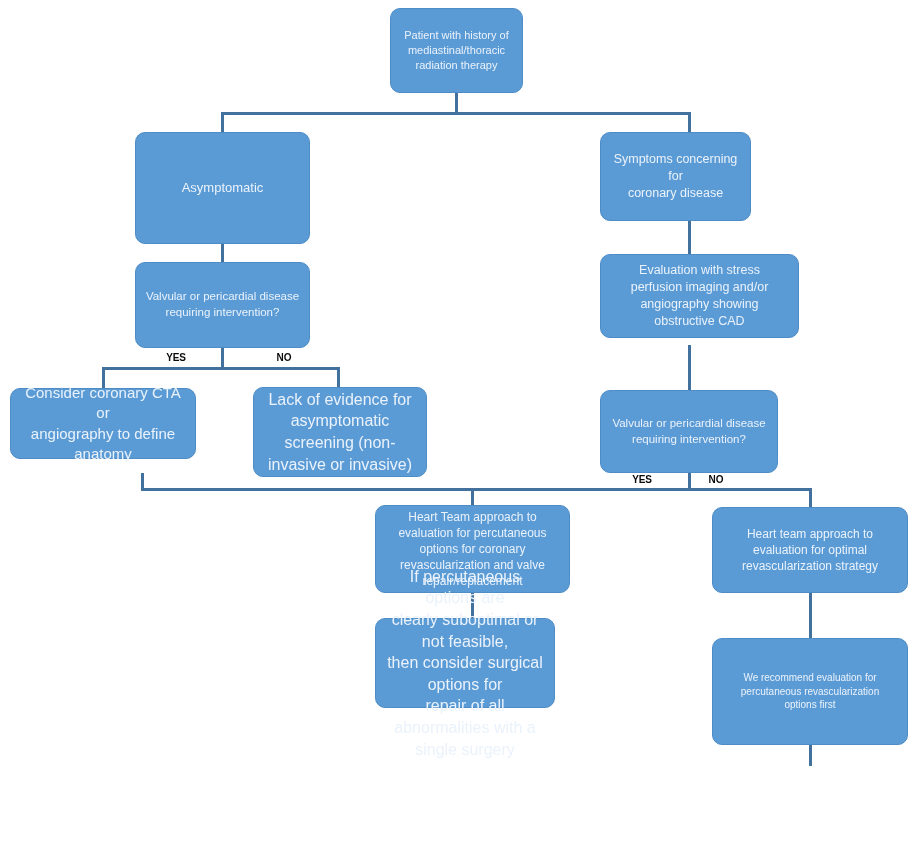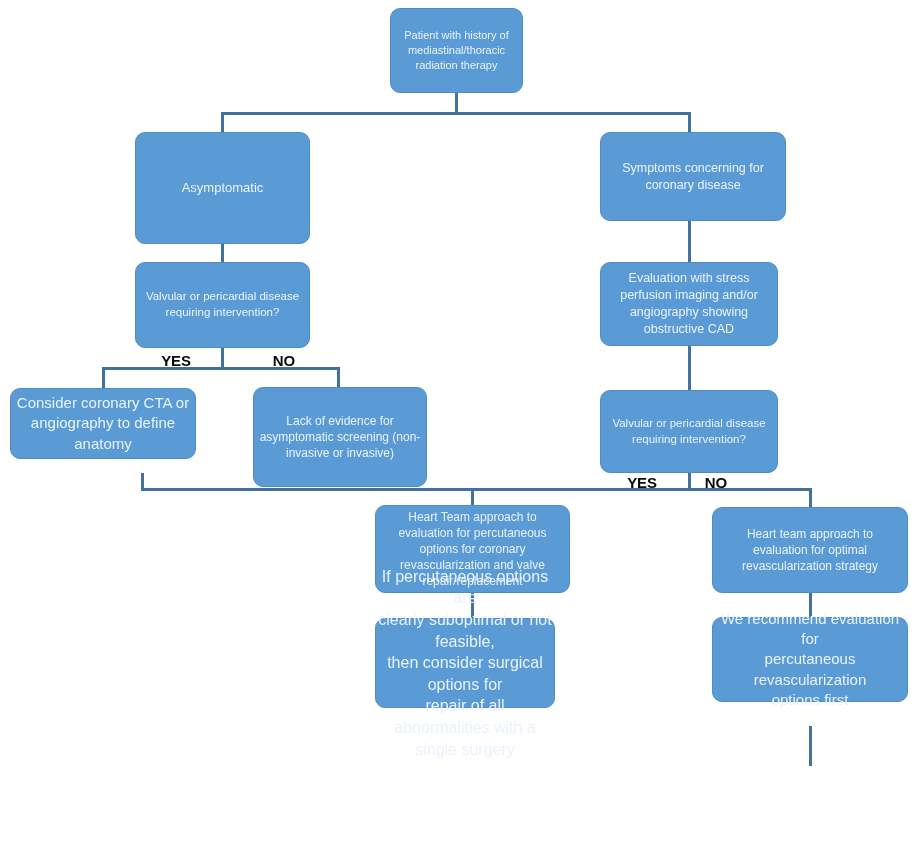--- a/index.html
+++ b/index.html
@@ -15,33 +15,33 @@
     position: absolute;
     box-sizing: border-box;
     background: #5B9BD5;
     border: 1px solid #4e8cc6;
     border-radius: 10px;
     color: #EAF2FB;
     display: flex;
     align-items: center;
     justify-content: center;
     text-align: center;
-    padding: 3px 0;
+    padding: 3px 8px;
     line-height: 1.35;
     white-space: pre-line;
   }
   .edge {
     position: absolute;
     background: #41719C;
   }
   .edge.v { width: 3px; }
   .edge.h { height: 3px; }
   .edge-label {
     position: absolute;
-    font-size: 15px;
+    font-size: 10px;
     font-weight: bold;
     color: #0a0a0a;
     text-align: center;
     letter-spacing: -0.1px;
     white-space: nowrap;
   }
 </style>
 </head>
 <body>
 
@@ -64,49 +64,49 @@
   <div class="edge v" style="left:471px;top:488px;height:17px"></div>
   <div class="edge v" style="left:809px;top:488px;height:19px"></div>
   <div class="edge v" style="left:471px;top:593px;height:45px"></div>
   <div class="edge v" style="left:809px;top:593px;height:48px"></div>
   <div class="edge v" style="left:809px;top:726px;height:40px"></div>
 
   <div class="node" style="left:390px;top:8px;width:133px;height:85px;font-size:11px">Patient with history of
 mediastinal/thoracic
 radiation therapy</div>
   <div class="node" style="left:135px;top:132px;width:175px;height:112px;font-size:13px">Asymptomatic</div>
-  <div class="node" style="left:600px;top:132px;width:186px;height:89px;font-size:12.5px">Symptoms concerning for
+  <div class="node" style="left:600px;top:132px;width:151px;height:89px;font-size:12.5px">Symptoms concerning for
 coronary disease</div>
   <div class="node" style="left:135px;top:262px;width:175px;height:86px;font-size:11.5px">Valvular or pericardial disease
 requiring intervention?</div>
-  <div class="node" style="left:600px;top:262px;width:178px;height:84px;font-size:12.5px">Evaluation with stress
+  <div class="node" style="left:600px;top:254px;width:199px;height:84px;font-size:12.5px">Evaluation with stress
 perfusion imaging and/or
 angiography  showing
 obstructive CAD</div>
   <div class="node" style="left:10px;top:388px;width:186px;height:71px;font-size:15px">Consider coronary CTA or
 angiography to define anatomy</div>
-  <div class="node" style="left:253px;top:387px;width:174px;height:100px;font-size:12px">Lack of evidence for
+  <div class="node" style="left:253px;top:387px;width:174px;height:90px;font-size:16px">Lack of evidence for
 asymptomatic screening (non-
 invasive or invasive)</div>
   <div class="node" style="left:600px;top:390px;width:178px;height:83px;font-size:11.5px">Valvular or pericardial disease
 requiring intervention?</div>
   <div class="node" style="left:375px;top:505px;width:195px;height:88px;font-size:12px">Heart Team approach to
 evaluation for  percutaneous
 options for coronary
 revascularization and valve
 repair/replacement</div>
   <div class="node" style="left:712px;top:507px;width:196px;height:86px;font-size:12px">Heart team approach to
 evaluation for optimal
 revascularization strategy</div>
   <div class="node" style="left:375px;top:618px;width:180px;height:90px;font-size:16px">If  percutaneous options are
 clearly suboptimal or not feasible,
 then consider surgical options for
 repair of all  abnormalities with a
 single surgery</div>
-  <div class="node" style="left:712px;top:617px;width:196px;height:85px;font-size:15px">We recommend evaluation for
+  <div class="node" style="left:712px;top:638px;width:196px;height:107px;font-size:10px">We recommend evaluation for
 percutaneous revascularization
 options first</div>
 
   <div class="edge-label" style="left:150px;top:352px;width:52px">YES</div>
   <div class="edge-label" style="left:258px;top:352px;width:52px">NO</div>
   <div class="edge-label" style="left:616px;top:474px;width:52px">YES</div>
   <div class="edge-label" style="left:690px;top:474px;width:52px">NO</div>
 
 </div>
 

